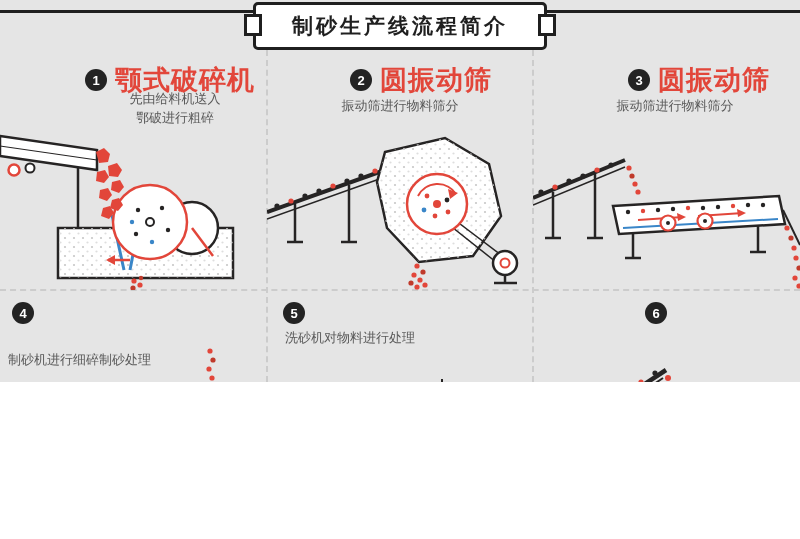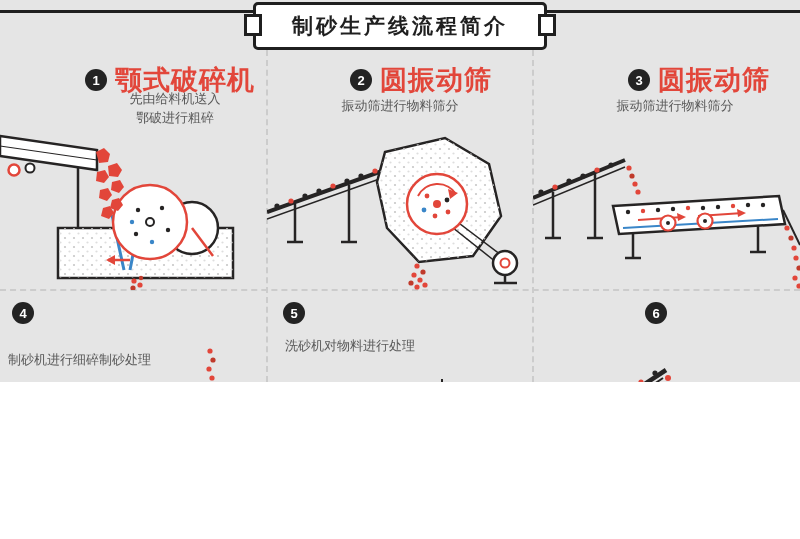--- a/index.html
+++ b/index.html
@@ -58,21 +58,21 @@
   <div class="desc center" style="left:565px;top:96px;width:220px">振动筛进行物料筛分</div>
 
   <div class="step" style="left:12px;top:302px">
     <span class="num">4</span>
   </div>
   <div class="desc" style="left:8px;top:350px;width:255px">制砂机进行细碎制砂处理</div>
 
   <div class="step" style="left:283px;top:302px">
     <span class="num">5</span>
   </div>
-  <div class="desc" style="left:285px;top:336px;width:240px">洗砂机对物料进行处理</div>
+  <div class="desc" style="left:285px;top:328px;width:240px">洗砂机对物料进行处理</div>
 
   <div class="step" style="left:645px;top:302px">
     <span class="num">6</span>
   </div>
 
   <svg class="illus" style="left:0;top:110px" width="267" height="180" viewBox="0 0 267 180">
     <defs>
       <pattern id="dots1" width="9" height="9" patternUnits="userSpaceOnUse">
         <circle cx="2" cy="2" r="1.1" fill="#c7c7c7"></circle>
           <circle cx="6.5" cy="6.5" r="1.1" fill="#dedede"></circle>

